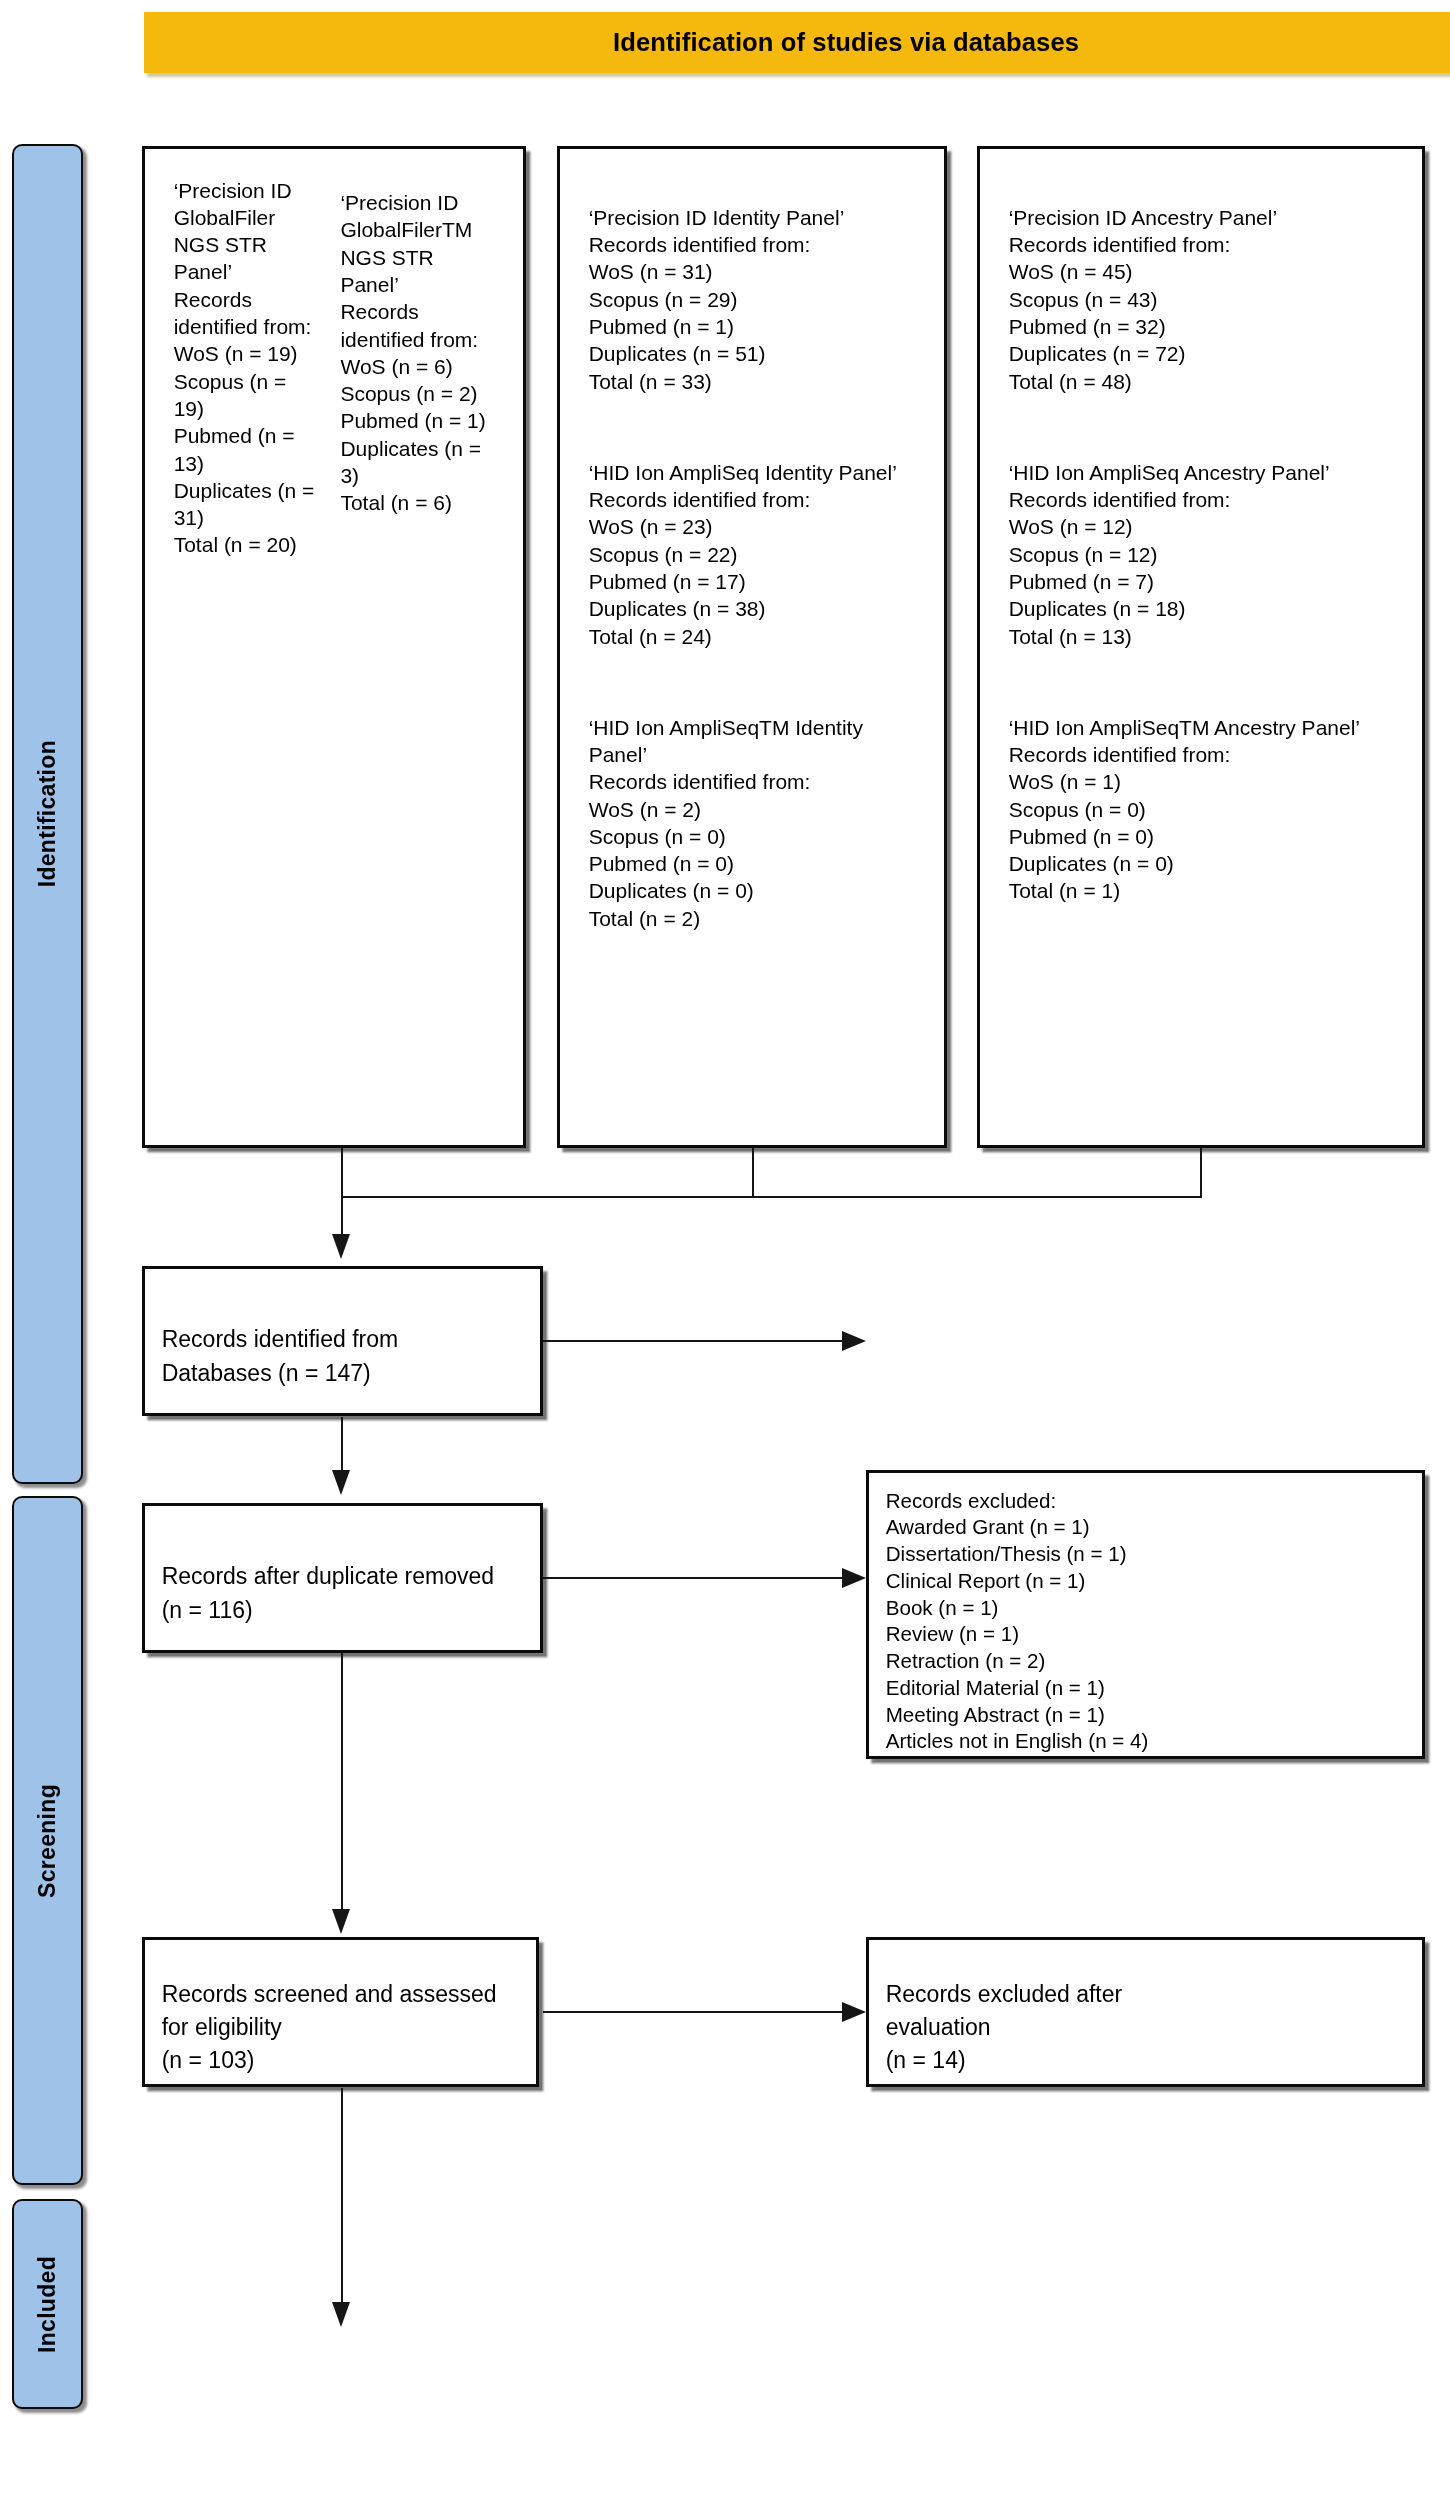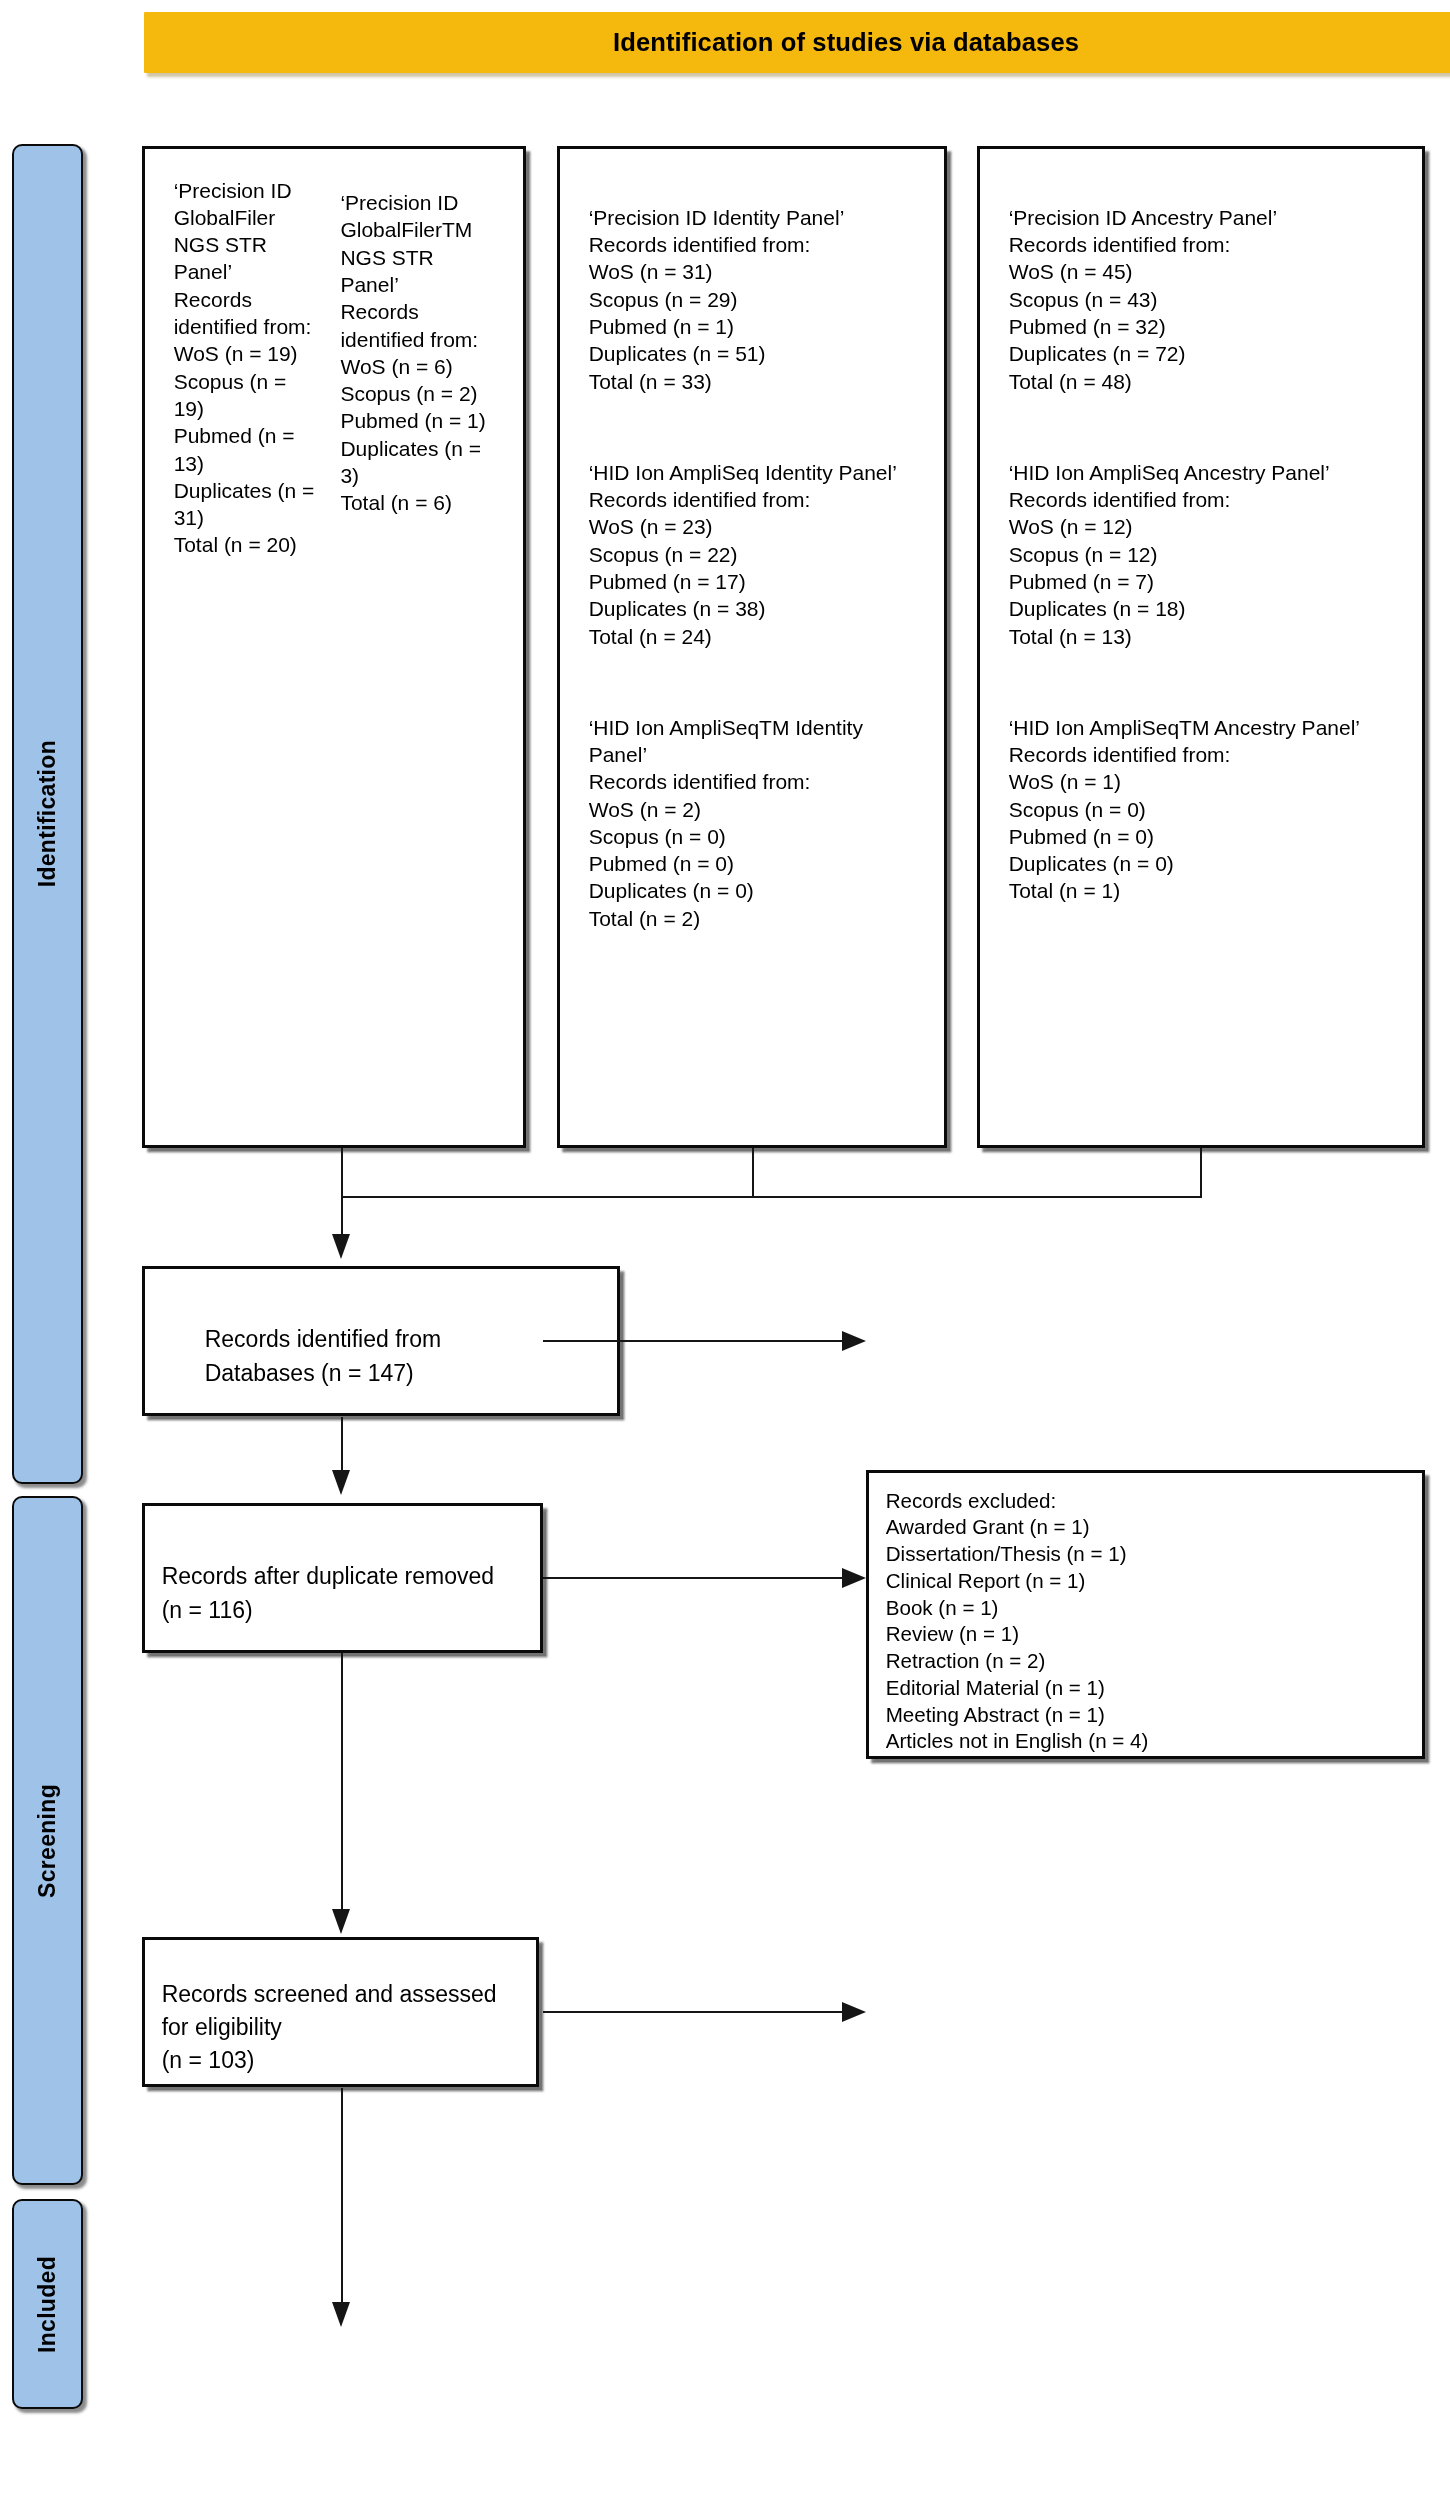--- a/index.html
+++ b/index.html
@@ -75,21 +75,21 @@
   .para + .para{ margin-top:24.5px; }
 
   
   #src-box-1{ left:142px;  top:146px; width:384px;  height:1002px; }
   #src-box-2{ left:557px; top:146px; width:390px;  height:1002px; }
   #src-box-3{ left:977px; top:146px; width:448px;  height:1002px; }
 
   #src-box-1 .box-inner{ display:flex; flex-direction:row; justify-content:center; height:100%; }
 
   
-  #box-records-identified { left:142px;  top:1266px; width:478px;  height:150px;padding-left:43px; }
+  #box-records-identified { left:142px;  top:1266px; width:401px;  height:150px; }
   #box-duplicates-removed { left:866px; top:1266px; width:559px; height:150px; }
   #box-after-duplicates   { left:142px;  top:1503px; width:401px;  height:150px; }
   #box-records-excluded   { left:866px; top:1470px; width:559px; height:289px; }
   #box-screened           { left:142px;  top:1937px; width:397px;  height:150px; }
   #box-excluded-eval      { left:866px; top:1937px; width:559px; height:150px; }
   #box-included           { left:142px;  top:2330px; width:392px;  height:150px; }
 
   #box-records-identified .box-inner,
   #box-duplicates-removed .box-inner,
   #box-after-duplicates .box-inner,
@@ -275,20 +275,25 @@
 Meeting Abstract (n = 1)
 Articles not in English (n = 4)</div>
   </div>
 
   <div class="box" id="box-screened">
     <div class="box-inner">Records screened and assessed
 for eligibility
 (n = 103)</div>
   </div>
 
+  <div class="box" id="box-excluded-eval">
+    <div class="box-inner">Records excluded after
+evaluation
+(n = 14)</div>
+  </div>
 
 
   <div class="line vline" id="c1-v"></div>
   <div class="arrow-down" id="c1-arrow"></div>
 
   <div class="line hline" id="c2-h"></div>
   <div class="arrow-right" id="c2-arrow"></div>
 
   <div class="line vline" id="c3-v"></div>
   <div class="arrow-down" id="c3-arrow"></div>

